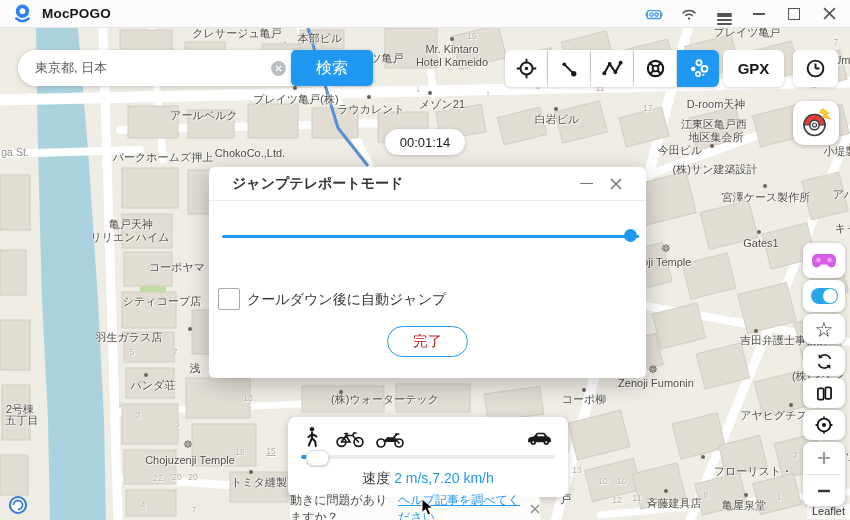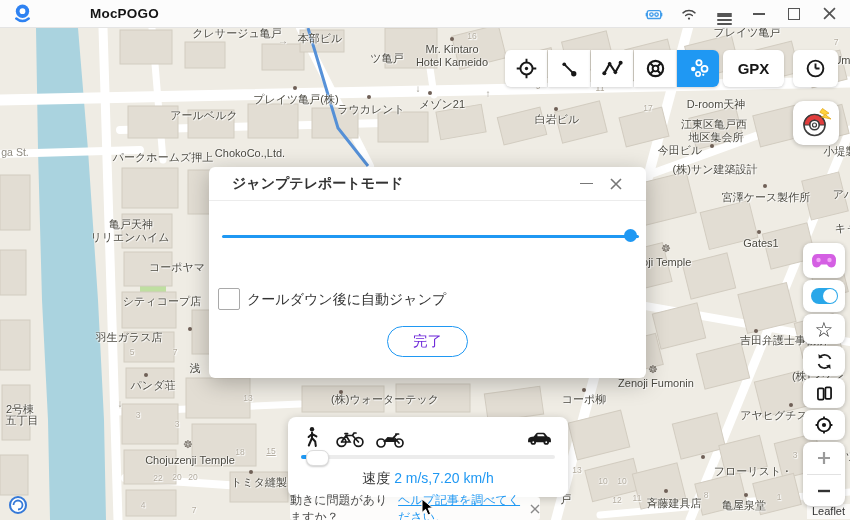--- a/index.html
+++ b/index.html
@@ -1,21 +1,21 @@
 <!DOCTYPE html>
 <html><head>
 <meta charset="utf-8">
 <style>
   html,body{margin:0;padding:0;width:850px;height:520px;overflow:hidden;
     font-family:"Liberation Sans","DejaVu Sans",sans-serif;}
   .app{position:relative;width:850px;height:520px;background:#efece4;box-shadow:inset 0 0 0 1px #cfcfcf;}
 
   
   .titlebar{position:absolute;left:0;top:0;width:850px;height:28px;background:#fcfcfc;
-    border-bottom:1px solid #e4e4e4;display:flex;align-items:center;box-sizing:border-box;padding:0 12px;z-index:60;gap:48px;}
+    border-bottom:1px solid #e4e4e4;display:flex;align-items:center;box-sizing:border-box;padding:0 12px;z-index:60;}
   .tb-title{font-size:13.5px;font-weight:bold;color:#141414;margin-left:9px;letter-spacing:.2px;}
   .tb-right{margin-left:auto;display:flex;align-items:center;gap:17px;}
   .tb-btn{display:flex;align-items:center;justify-content:center;width:18px;height:18px;cursor:default;}
   .burger span{display:block;width:15px;height:2px;background:#555;border-radius:1px;margin:2px 0;}
   .win-min{width:12px;height:2px;background:#555;}
   .win-max{width:10px;height:10px;border:1.6px solid #555;}
 
   
   .map{position:absolute;left:0;top:28px;width:850px;height:492px;overflow:hidden;background:#efece4;}
   .map svg.base{position:absolute;left:0;top:0;}
@@ -66,21 +66,21 @@
   .dlg-minbtn i{display:block;width:13px;height:1.6px;background:#777;}
   .dlg-closebtn{width:14px;height:14px;cursor:pointer;}
   .dlg-track{position:absolute;left:13px;top:68px;width:417px;height:2.5px;background:#1f98f3;border-radius:2px;}
   .dlg-knob{position:absolute;left:415px;top:62px;width:13px;height:13px;border-radius:50%;background:#1f98f3;cursor:pointer;}
   .dlg-meta{position:absolute;left:13px;right:7px;top:79px;display:flex;justify-content:space-between;
     font-size:12.5px;color:#9aa0a6;}
   .dlg-check{position:absolute;left:9px;top:121px;width:20px;height:20px;border:1px solid #a9a9a9;border-radius:2px;
     background:#fff;cursor:pointer;}
   .dlg-check-label{position:absolute;left:38px;top:124px;font-size:14px;color:#333;}
   .dlg-done{position:absolute;left:178px;top:159px;width:81px;height:31px;background:#fff;border:1px solid #1f98f3;
-    border-radius:17px;color:#6d28d9;font-size:14.5px;cursor:pointer;
+    border-radius:17px;color:#b91c1c;font-size:14.5px;cursor:pointer;
     font-family:"Liberation Sans","DejaVu Sans",sans-serif;}
 
   
   .speed{position:absolute;left:288px;top:389px;width:280px;height:80px;background:#fff;border-radius:8px;
     box-shadow:0 2px 8px rgba(0,0,0,.2);z-index:25;}
   .sp-ico{position:absolute;top:9px;color:#1a1a1a;cursor:pointer;}
   .sp-track{position:absolute;left:13px;top:38px;width:254px;height:4px;background:#ececec;border-radius:2px;}
   .sp-fill{position:absolute;left:0;top:0;height:4px;width:16px;background:#1f98f3;border-radius:2px;}
   .sp-handle{position:absolute;left:18px;top:33px;width:21px;height:14px;background:#fff;border:1px solid #dcdcdc;
     border-radius:7px;box-shadow:0 1px 2px rgba(0,0,0,.2);cursor:pointer;}
@@ -362,20 +362,29 @@
         <div class="mdot" style="left: 666px; top: 463px;"></div>
         <div class="mdot" style="left: 746px; top: 467px;"></div>
         <div class="mdot" style="left: 251px; top: 444px;"></div>
         <div class="mdot" style="left: 703px; top: 429px;"></div>
         <div class="mdot" style="left: 452px; top: 11px;"></div>
         <div class="mtemple" style="left: 666px; top: 220px;">☸</div>
         <div class="mtemple" style="left: 188px; top: 416px;">☸</div>
         <div class="mtemple" style="left: 653px; top: 341px;">☸</div>
       </div>
 
+    <div class="search-wrap">
+      <input class="search-input" type="text" value="東京都, 日本" style="">
+      <span class="search-clear">
+        <svg width="7" height="7" viewBox="0 0 8 8" stroke="#fff" stroke-width="1.6">
+            <path d="M1 1 L7 7 M7 1 L1 7"></path>
+          </svg>
+      </span>
+      <button class="search-btn">検索</button>
+    </div>
 
     <div class="toolbar">
       <div class="tool">
         <svg width="23" height="23" viewBox="0 0 24 24" fill="none" stroke="currentColor" stroke-width="2">
           <circle cx="12" cy="12" r="6.3"></circle>
             <path d="M12 1.8 V5.2 M12 18.8 V22.2 M1.8 12 H5.2 M18.8 12 H22.2"></path>
           <circle cx="12" cy="12" r="1.7" fill="currentColor" stroke="none"></circle>
         </svg>
       </div>
       <div class="tool">
@@ -412,20 +421,21 @@
       </div>
       <div class="tool-gpx">GPX</div>
       <div class="tool-clock">
         <svg width="23" height="23" viewBox="0 0 24 24" fill="none" stroke="#181818" stroke-width="2">
           <circle cx="12" cy="12" r="8.2"></circle>
             <path d="M12 12 V6.8 M12 12 H16.2"></path>
         </svg>
       </div>
     </div>
 
+    <div class="timer">00:01:14</div>
 
     <div class="dialog">
       <div class="dlg-head">
         <span class="dlg-title">ジャンプテレポートモード</span>
         <span class="dlg-win">
           <span class="dlg-minbtn">
               <i></i>
             </span>
           <span class="dlg-closebtn">
             <svg width="14" height="14" viewBox="0 0 14 14" stroke="#777" stroke-width="1.6">

